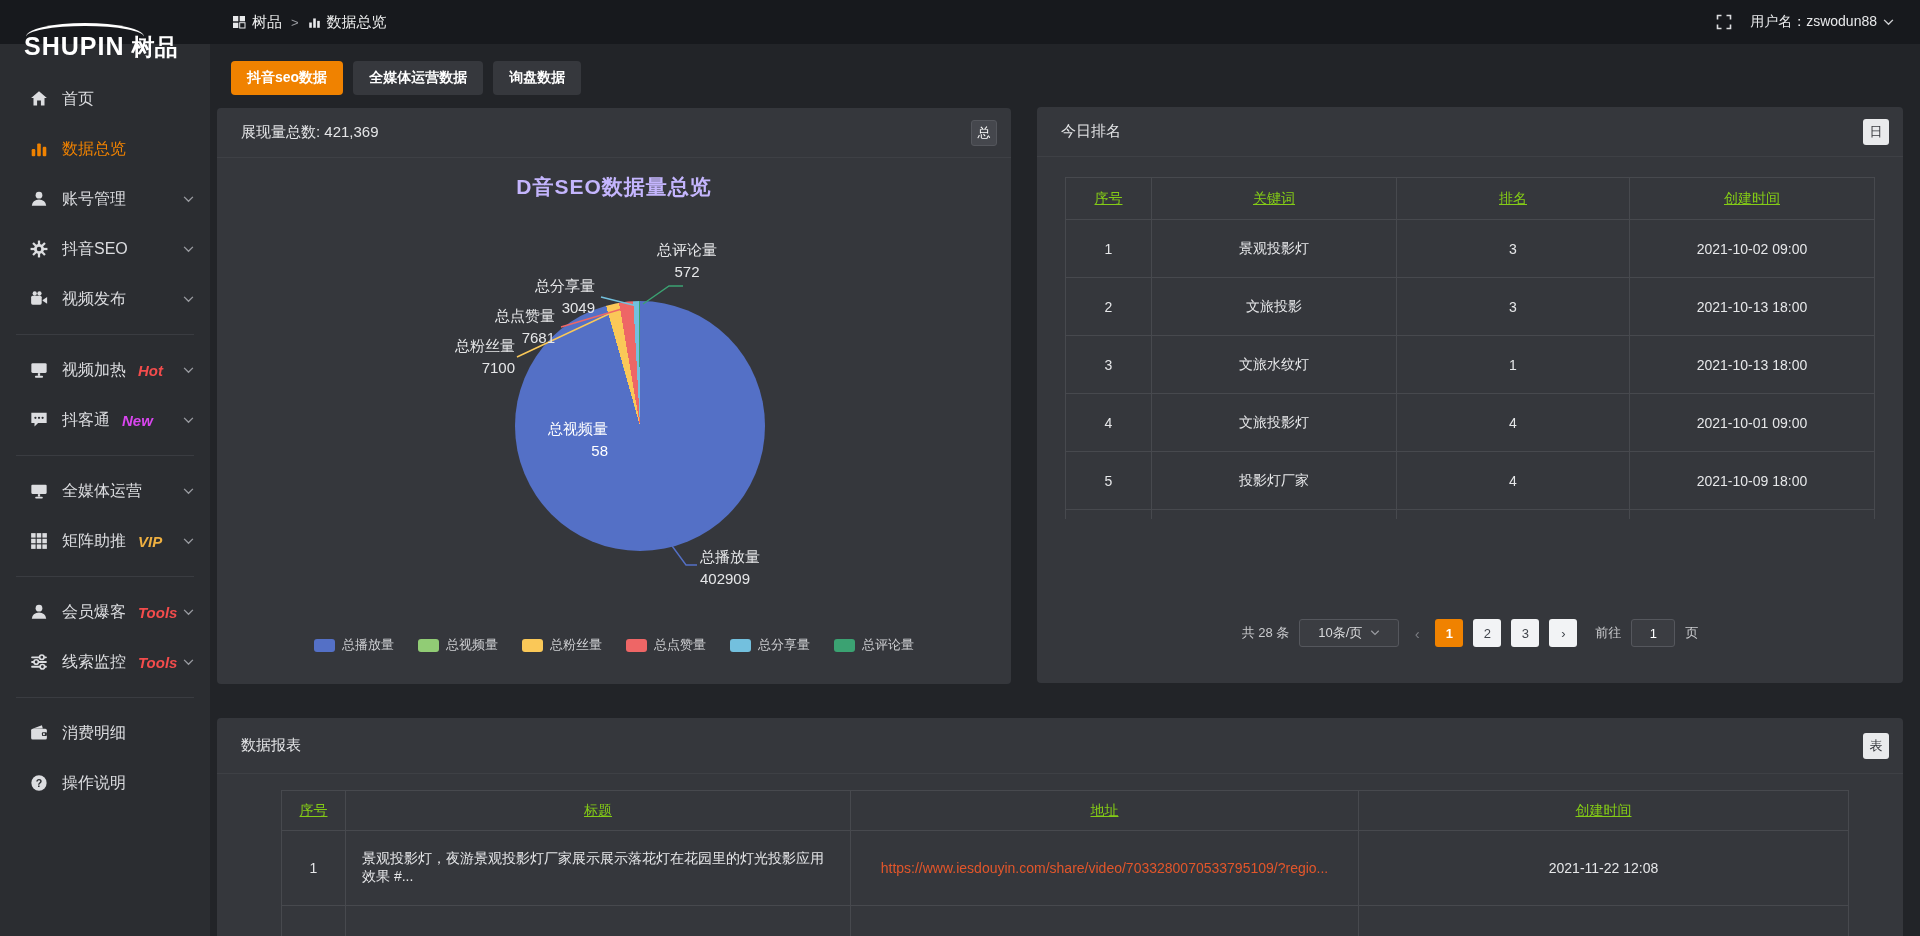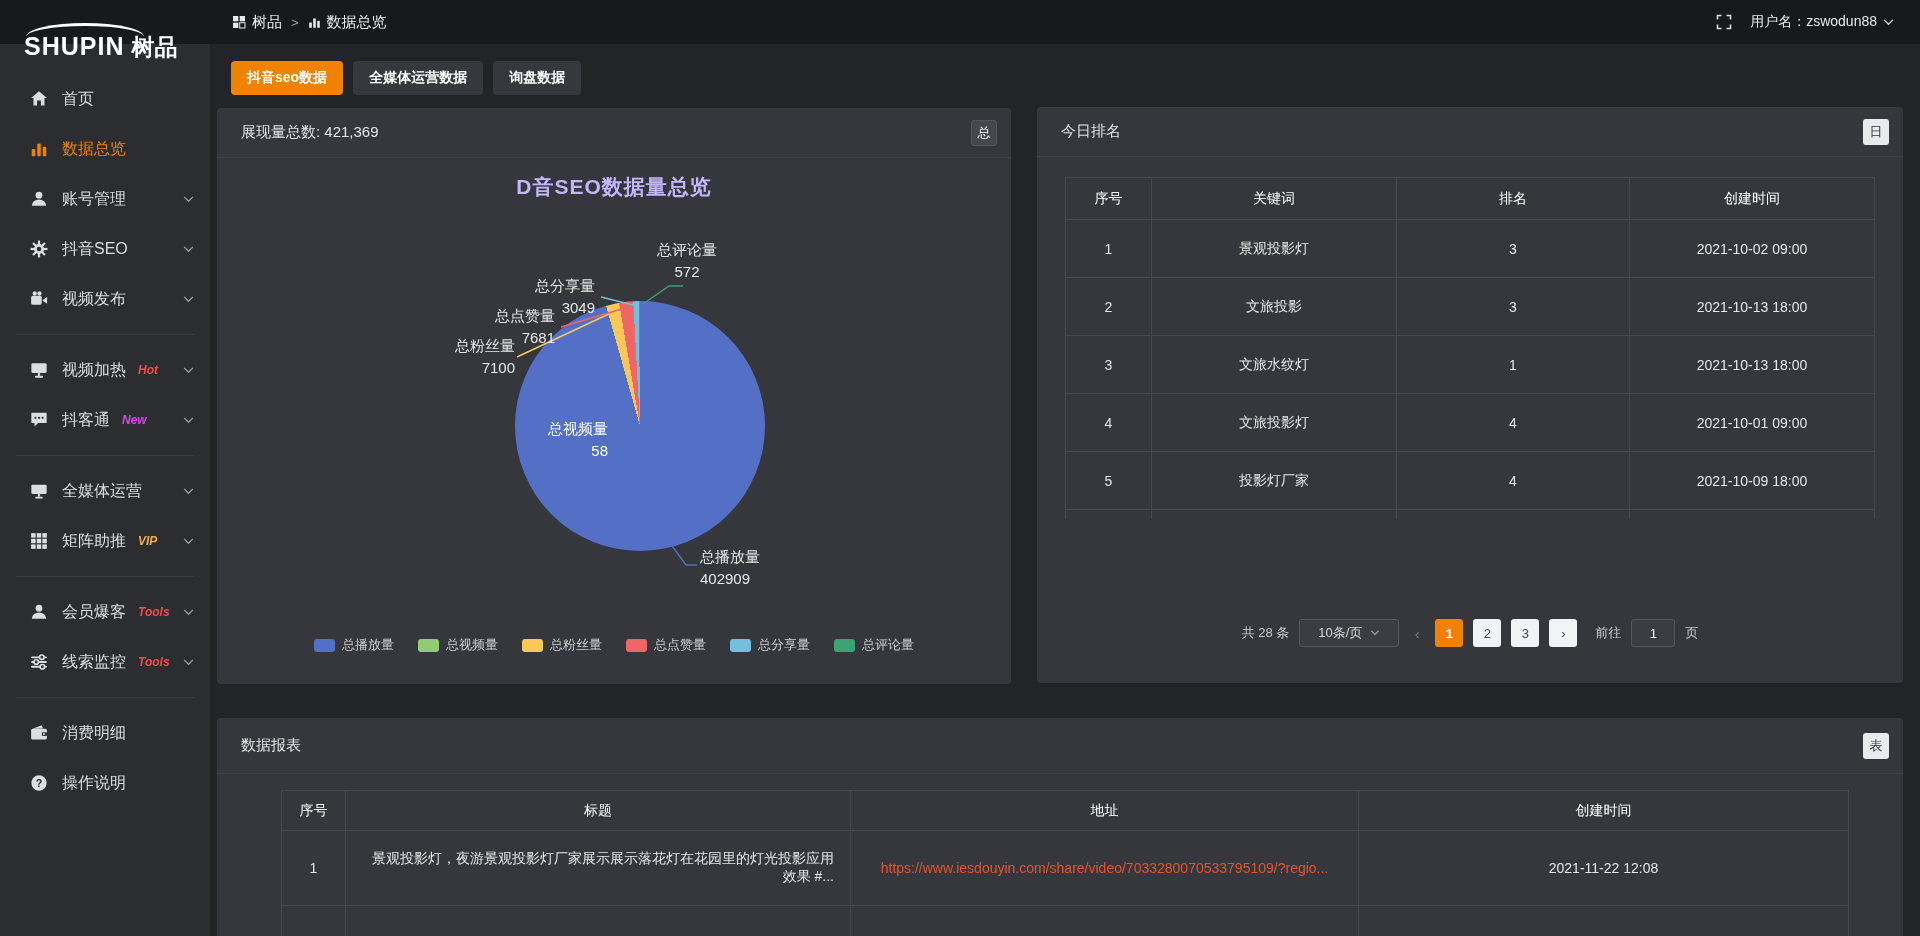--- a/index.html
+++ b/index.html
@@ -17,21 +17,21 @@
   .crumb{display:flex;align-items:center;gap:6px;}
   .crumb-sep{color:#9b9da2;font-size:13px;}
   .top-right{margin-left:auto;display:flex;align-items:center;gap:18px;padding-right:26px;font-size:14px;color:#e8e9eb;}
   .ic{display:inline-block;vertical-align:middle;}
 
   
   .sidebar{position:absolute;left:0;top:44px;width:210px;height:892px;background:var(--sbbg);padding-top:30px;}
   .side-item{height:50px;display:flex;align-items:center;padding:0 16px 0 30px;font-size:16px;color:#dcdde0;cursor:pointer;}
   .side-item .mic{width:18px;height:18px;margin-right:14px;flex:0 0 18px;}
   .side-item.active{color:var(--orange);}
-  .badge{font-size:12px;font-weight:bold;font-style:italic;margin-left:12px;}
+  .badge{font-size:15px;font-weight:bold;font-style:italic;margin-left:12px;}
   .arrow{margin-left:auto;color:#9a9ca1;}
   .side-divider{height:1px;background:#3a3c41;margin:10px 16px;}
 
   
   .tabs{position:absolute;left:221px;top:61px;display:flex;gap:10px;margin-left:10px;}
   .tab{height:34px;padding:0 16px;display:flex;align-items:center;font-size:14px;font-weight:bold;color:#fff;background:#36383d;border-radius:4px;cursor:pointer;}
   .tab.active{background:var(--orange);}
 
   
   .panel{position:absolute;background:var(--panel);border-radius:4px;}
@@ -51,22 +51,22 @@
   .plabel.r{text-align:right;}
   .plabel.c{text-align:center;}
   .lines{position:absolute;left:0;top:0;pointer-events:none;}
   .legend{position:absolute;left:0;right:0;top:528px;display:flex;justify-content:center;align-items:center;gap:24px;}
   .leg{display:flex;align-items:center;gap:7px;font-size:13px;color:#d0d1d4;cursor:pointer;}
   .swatch{width:21px;height:13px;border-radius:3px;}
 
   
   .grid{display:grid;border-top:1px solid var(--line);border-left:1px solid var(--line);}
   .cell{border-right:1px solid var(--line);border-bottom:1px solid var(--line);display:flex;align-items:center;justify-content:center;font-size:14px;color:#e6e7e9;overflow:hidden;}
-  .cell.head{color:#ffffff;}
-  .cell.left{justify-content:flex-start;padding:0 16px;text-align:right;}
+  .cell.head{color:#84cc16;text-decoration:underline;}
+  .cell.left{justify-content:flex-start;padding:0 16px;}
   .cell.stub{border-bottom:none;}
   #rankTable{position:absolute;left:28px;top:70px;width:810px;grid-template-columns:86px 245px 233px 245px;}
   #rankTable .head{height:42px;}
   #rankTable .bd{height:58px;}
   #rankTable .stub{height:9px;}
   #reportTable{position:absolute;left:64px;top:72px;width:1568px;grid-template-columns:64px 505px 508px 490px;}
   #reportTable .head{height:40px;}
   #reportTable .bd{height:75px;}
   #reportTable .bd2{height:60px;}
   .url{color:#e2562b;white-space:nowrap;}

